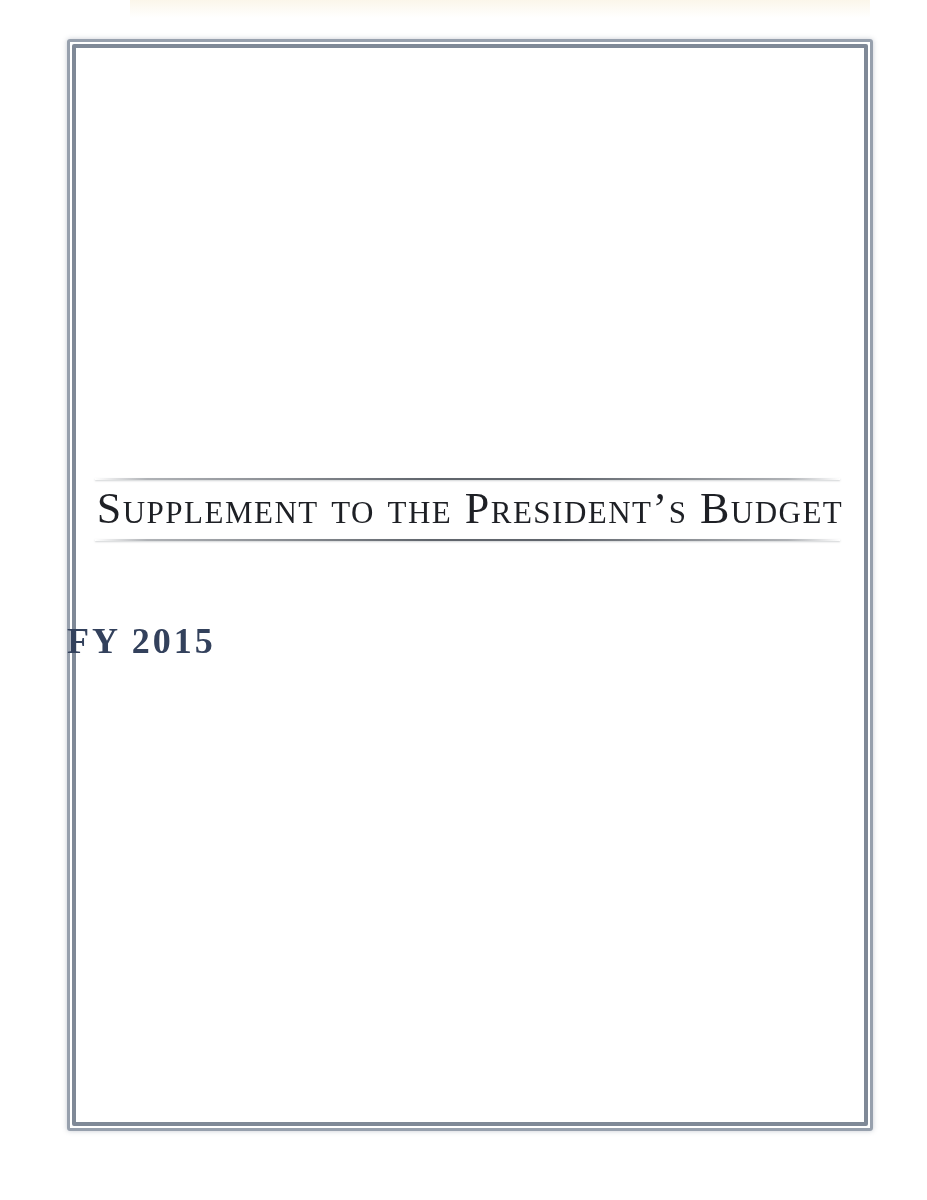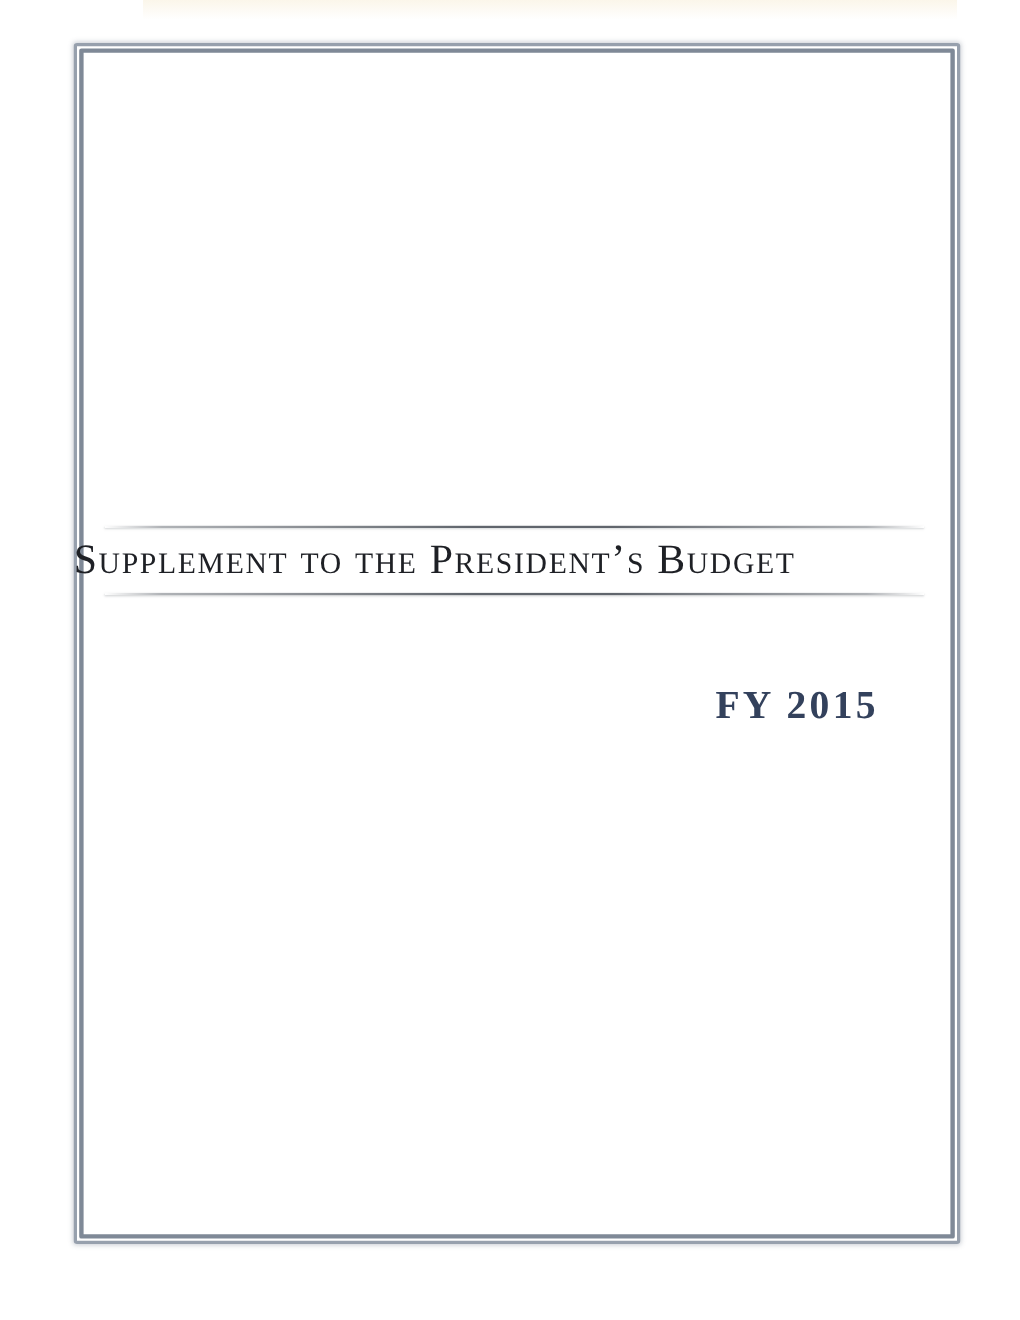--- a/index.html
+++ b/index.html
@@ -75,34 +75,34 @@
     box-shadow: 0 1px 2px rgba(120, 125, 132, 0.35);
   }
   .divider-top { top: 478px; }
   .divider-bottom { top: 539px; }
 
   .cover-subtitle {
     position: absolute;
     left: 67px;
     width: 806px;
     top: 490px;
-    text-align: left;
+    text-align: center;
     font-variant: small-caps;
-    font-size: 38px;
+    font-size: 44px;
     line-height: 38px;
     letter-spacing: 1.5px;
     color: var(--subtitle-text, #1e2025);
   }
 
   .fiscal-year {
     position: absolute;
     left: 67px;
     width: 732px;
     top: 621px;
-    text-align: right;
+    text-align: left;
     font-weight: bold;
     font-size: 36px;
     line-height: 40px;
     letter-spacing: 3px;
     color: var(--fiscal-year-text, #33415c);
   }
 </style>
 </head>
 <body>
 

